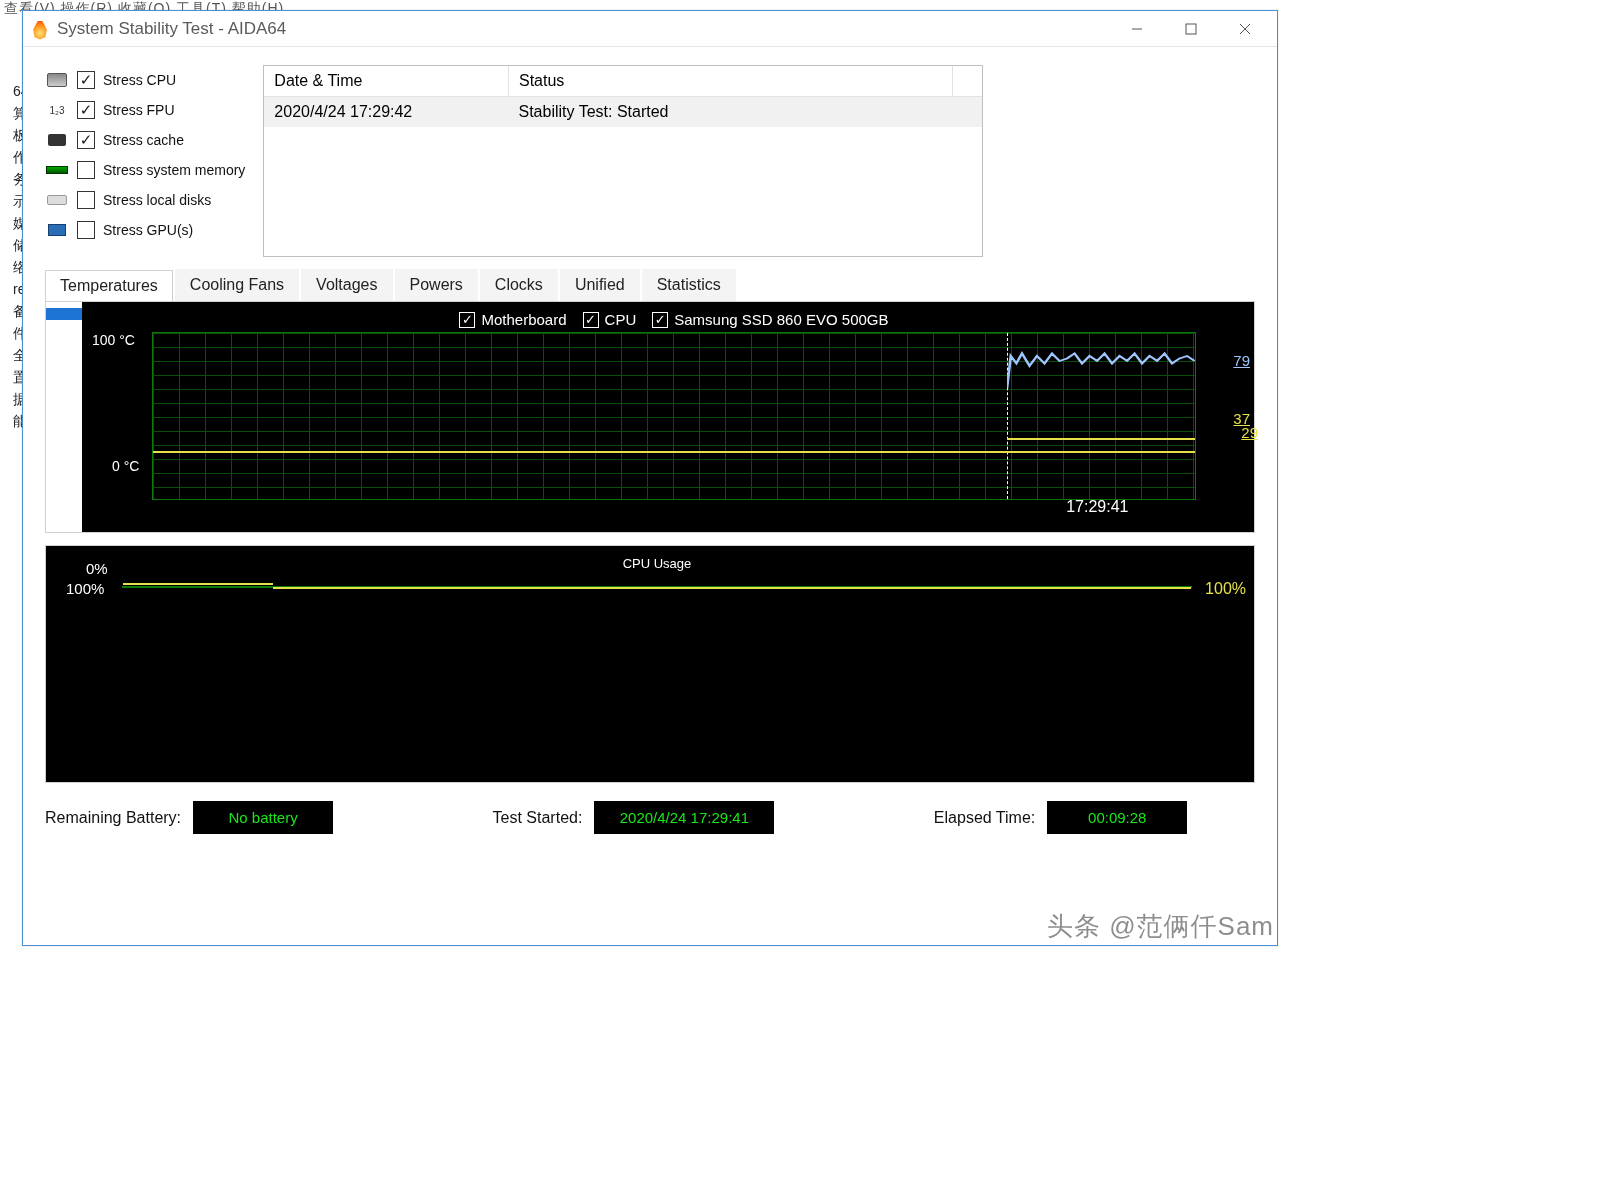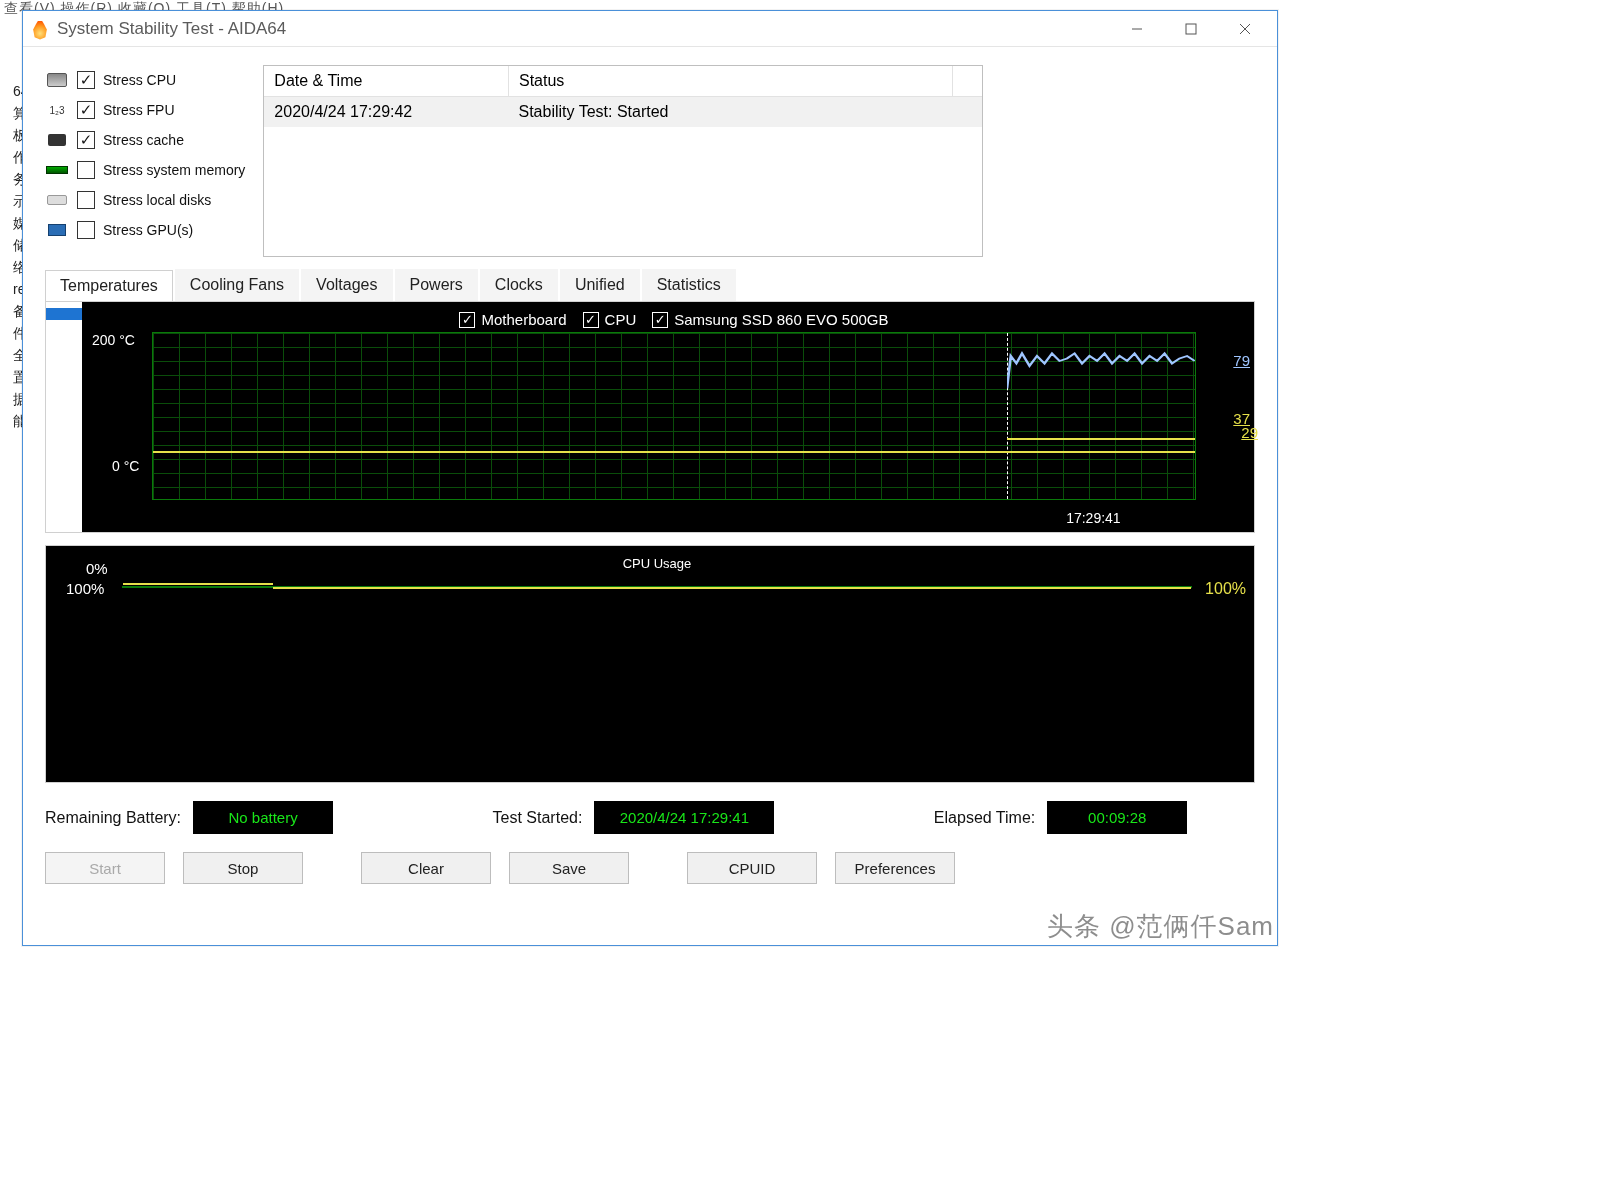--- a/index.html
+++ b/index.html
@@ -72,21 +72,21 @@
   .y100{ left:10px; top:30px;} .y0{ left:30px; top:156px;}
   .grid{ position:absolute; left:70px; right:58px; top:30px; bottom:32px;
          background-image:
            repeating-linear-gradient(to right, #0a4d0a 0 1px, transparent 1px 26px),
            repeating-linear-gradient(to bottom,#0a4d0a 0 1px, transparent 1px 14px);
          border:1px solid #0a7a0a;}
   .grid .marker{ position:absolute; top:0; bottom:0; border-left:1px dashed #fff; }
   .grid .line{ position:absolute; left:0; right:0; height:2px; }
   .grid .cpu-region{ position:absolute; right:0; width:18%; top:8%; height:30%; }
   .right-val{ position:absolute; right:4px; font-size:15px;text-decoration:underline; }
-  .xlabel{ position:absolute; bottom:6px; color:#fff; font-size:14px;text-align:center;}
+  .xlabel{ position:absolute; bottom:16px; color:#fff; font-size:16px;text-align:center;}
 
   .chart-panel.bottom{ height:238px; }
   .chart-panel.bottom .chart-inner{ padding:6px 62px 34px 76px;}
   .usage-title{ text-align:center; color:#fff; font-size:13px; padding-top:4px;}
   .grid2{ position:absolute; left:76px; right:62px; top:40px; bottom:34px;
           background-image:
             repeating-linear-gradient(to right, #0a4d0a 0 1px, transparent 1px 26px),
             repeating-linear-gradient(to bottom,#0a4d0a 0 1px, transparent 1px 14px);
           border:1px solid #0a7a0a;}
   .grid2 .usage-line{ position:absolute; height:2px; background:#e6e04a; }
@@ -239,21 +239,21 @@
         <div class="legend-row" id="temp-legend"><span class="legend-item">
               <span class="lc checked"></span>
               <span>Motherboard</span>
             </span><span class="legend-item">
               <span class="lc checked"></span>
               <span>CPU</span>
             </span><span class="legend-item">
               <span class="lc checked"></span>
               <span>Samsung SSD 860 EVO 500GB</span>
             </span></div>
-        <span class="axis-label y100">200 °C</span>
+        <span class="axis-label y100">100 °C</span>
         <span class="axis-label y0">0 °C</span>
         <div class="grid">
           <div class="marker" style="left:82%"></div>
 
           <div class="line" style="top:71%; background:#e6e04a;"></div>
 
           <div class="line" style="top:63%; left:82%; background:#e6e04a;"></div>
 
           <div class="cpu-region">
             <svg width="100%" height="100%" preserveAspectRatio="none" viewBox="0 0 100 40">
@@ -289,24 +289,16 @@
       <span class="slabel">Remaining Battery:</span>
       <span class="pill">No battery</span>
       <span style="flex:.4"></span>
       <span class="slabel">Test Started:</span>
       <span class="pill" style="min-width:180px">2020/4/24 17:29:41</span>
       <span style="flex:.4"></span>
       <span class="slabel">Elapsed Time:</span>
       <span class="pill">00:09:28</span>
     </div>
 
-    <div class="button-row">
-      <div class="btn disabled">Start</div>
-      <div class="btn">Stop</div>
-      <div class="btn wide">Clear</div>
-      <div class="btn">Save</div>
-      <div class="btn wide">CPUID</div>
-      <div class="btn">Preferences</div>
-    </div>
   </div>
 </div>
 
 <div class="watermark">头条 @范俩仟Sam</div>
 
 </body></html>

